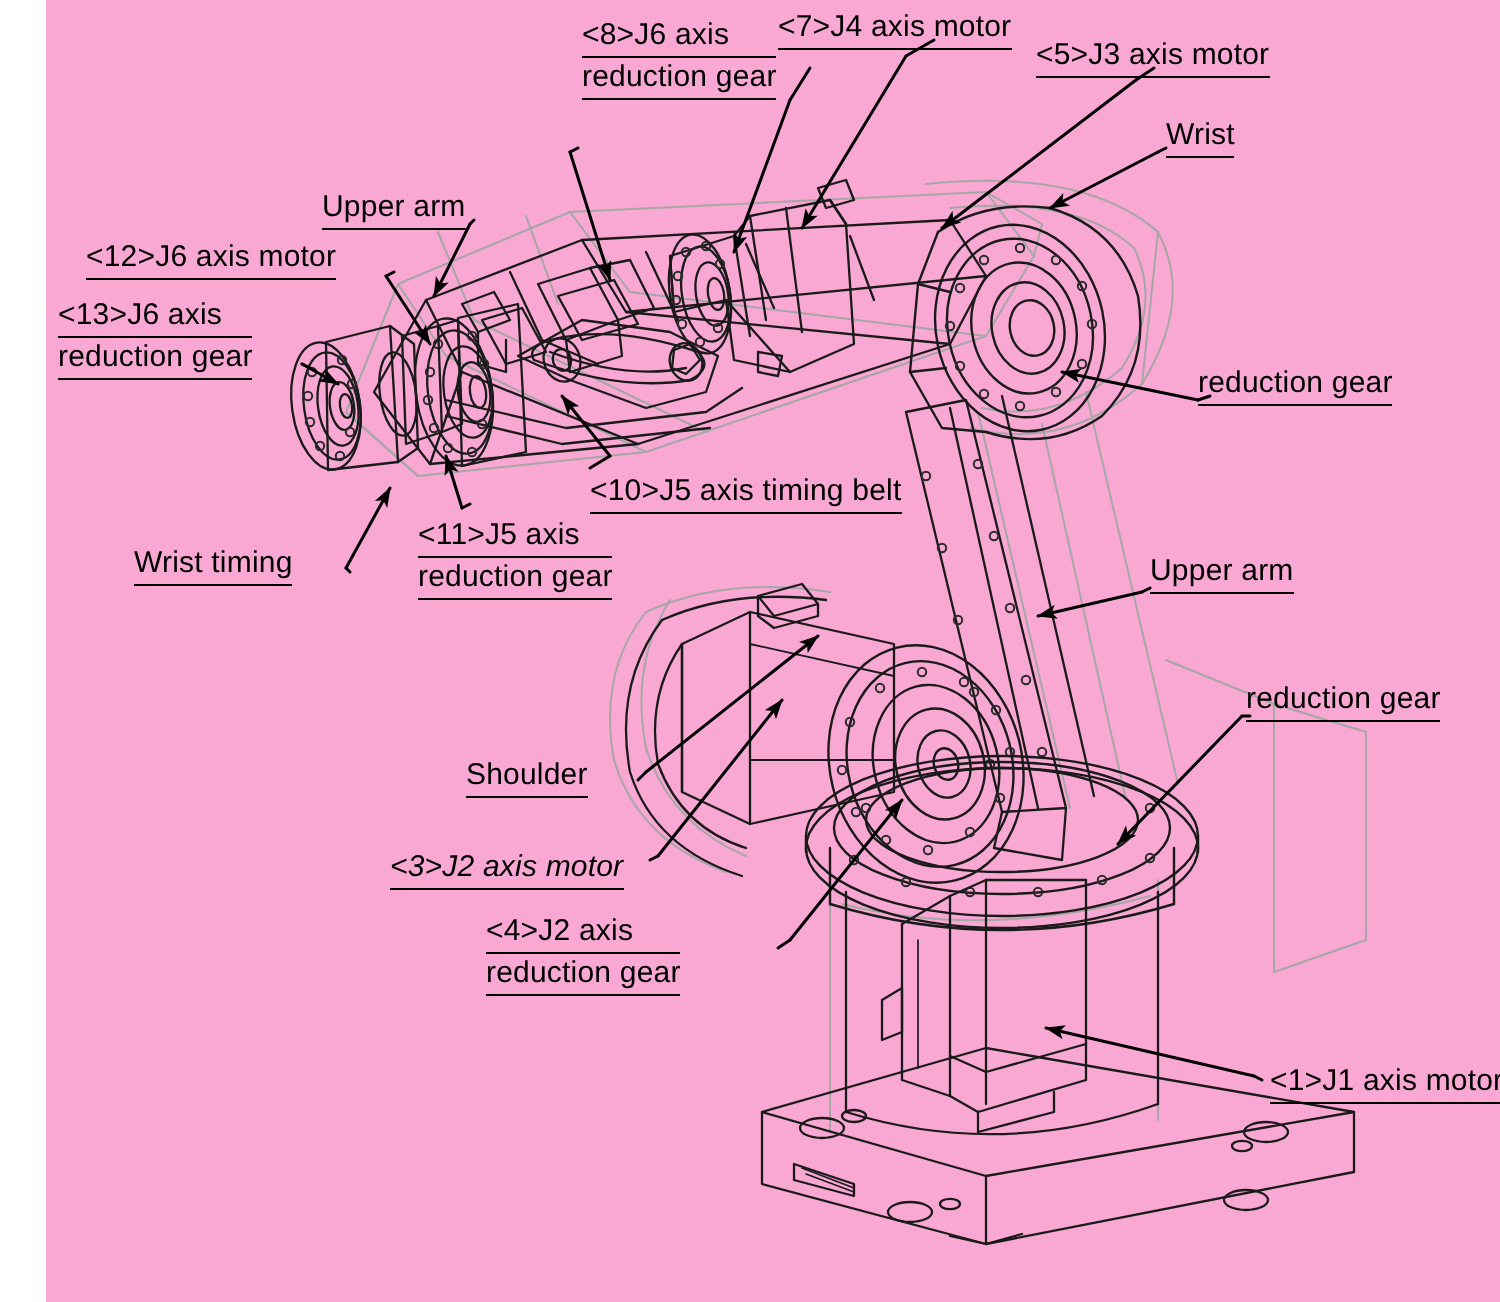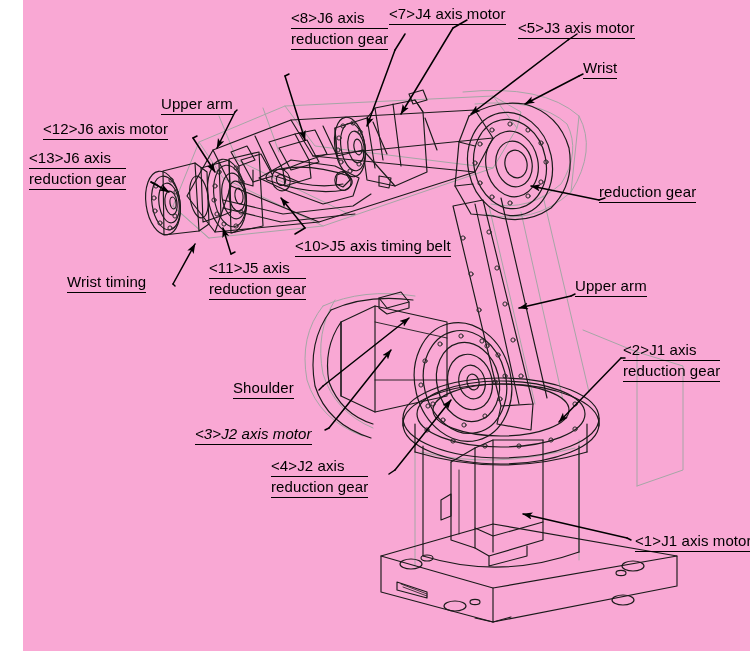--- a/index.html
+++ b/index.html
@@ -447,33 +447,32 @@
 
   <div class="lbl" style="left:44px; top:272px;">
     <span class="ln">Wrist timing</span>
   </div>
 
   <div class="lbl" style="left:552px; top:276px;">
     <span class="ln">Upper arm</span>
   </div>
 
   <div class="lbl" style="left:600px; top:340px;">
-    <span class="ln">&lt;2&gt;J1 axis</span>
     <span class="ln">reduction gear</span>
   </div>
 
   <div class="lbl" style="left:210px; top:378px;">
     <span class="ln">Shoulder</span>
   </div>
 
   <div class="lbl" style="left:172px; top:424px;font-style:italic;">
     <span class="ln">&lt;3&gt;J2 axis motor</span>
   </div>
 
-  <div class="lbl" style="left:248px; top:456px;">
+  <div class="lbl" style="left:220px; top:456px;">
     <span class="ln">&lt;4&gt;J2 axis</span>
     <span class="ln">reduction gear</span>
   </div>
 
   <div class="lbl" style="left:612px; top:531px;">
     <span class="ln">&lt;1&gt;J1 axis motor</span>
   </div>
 
 </div>
 

